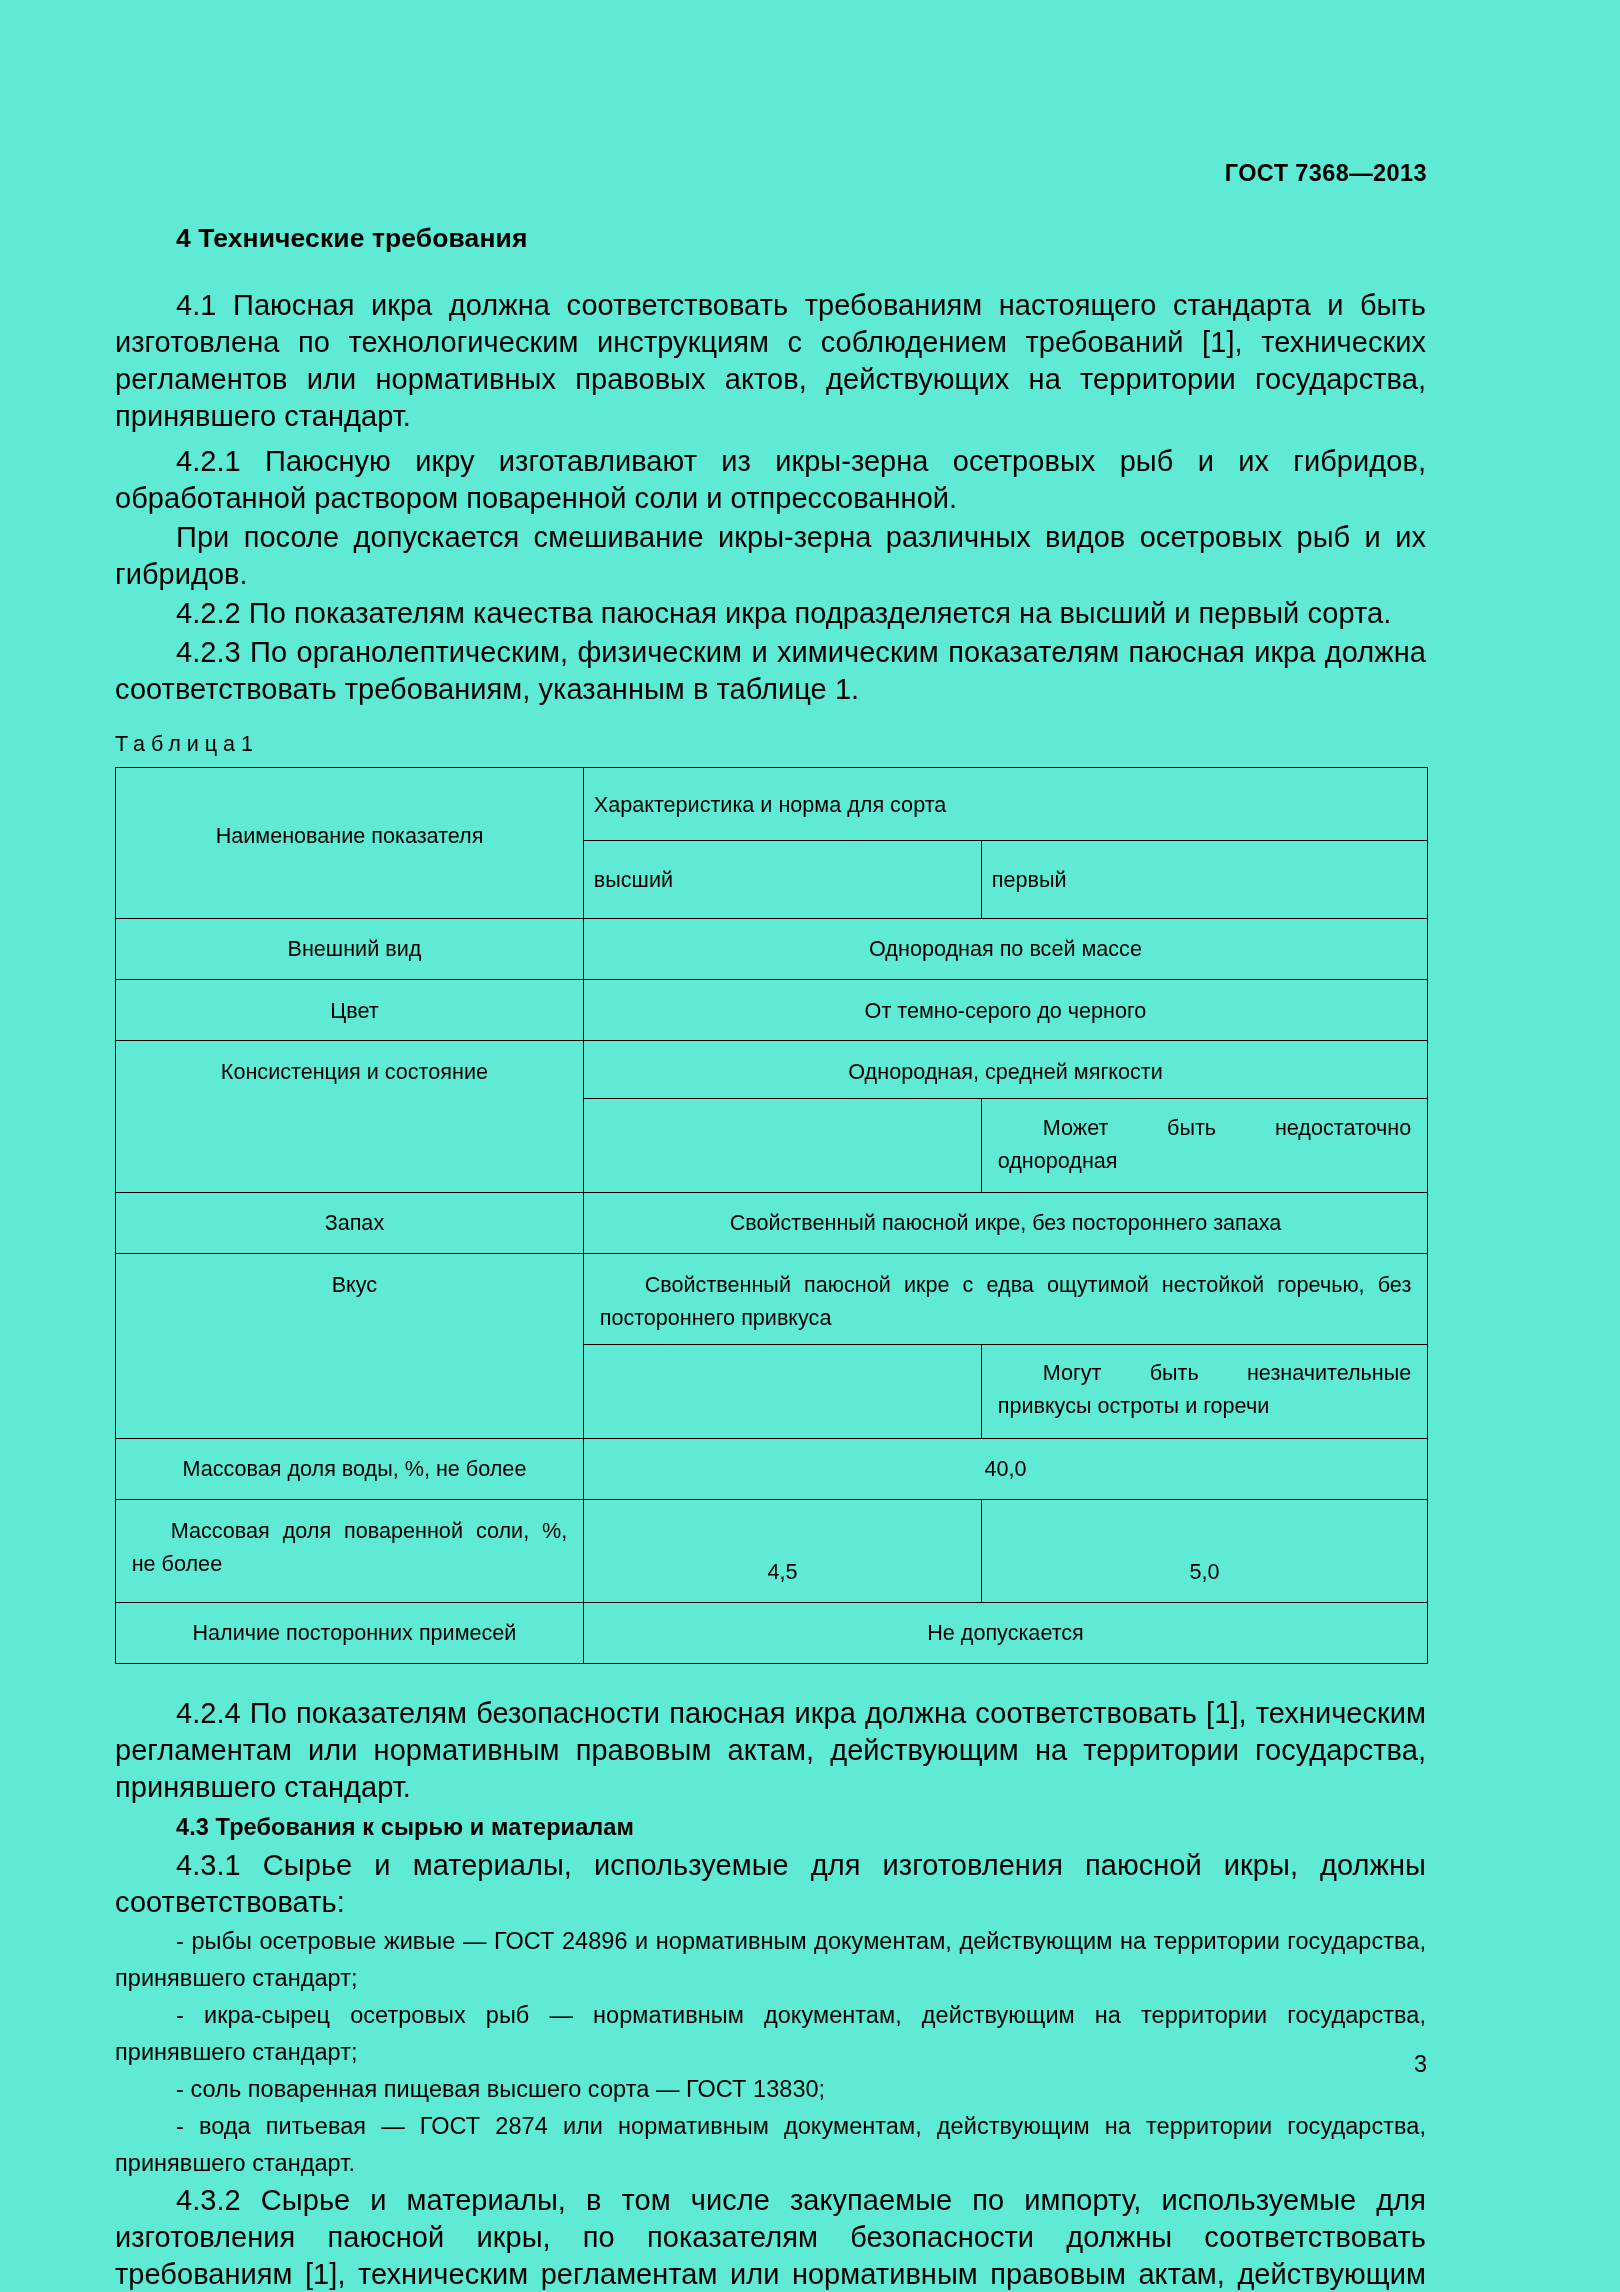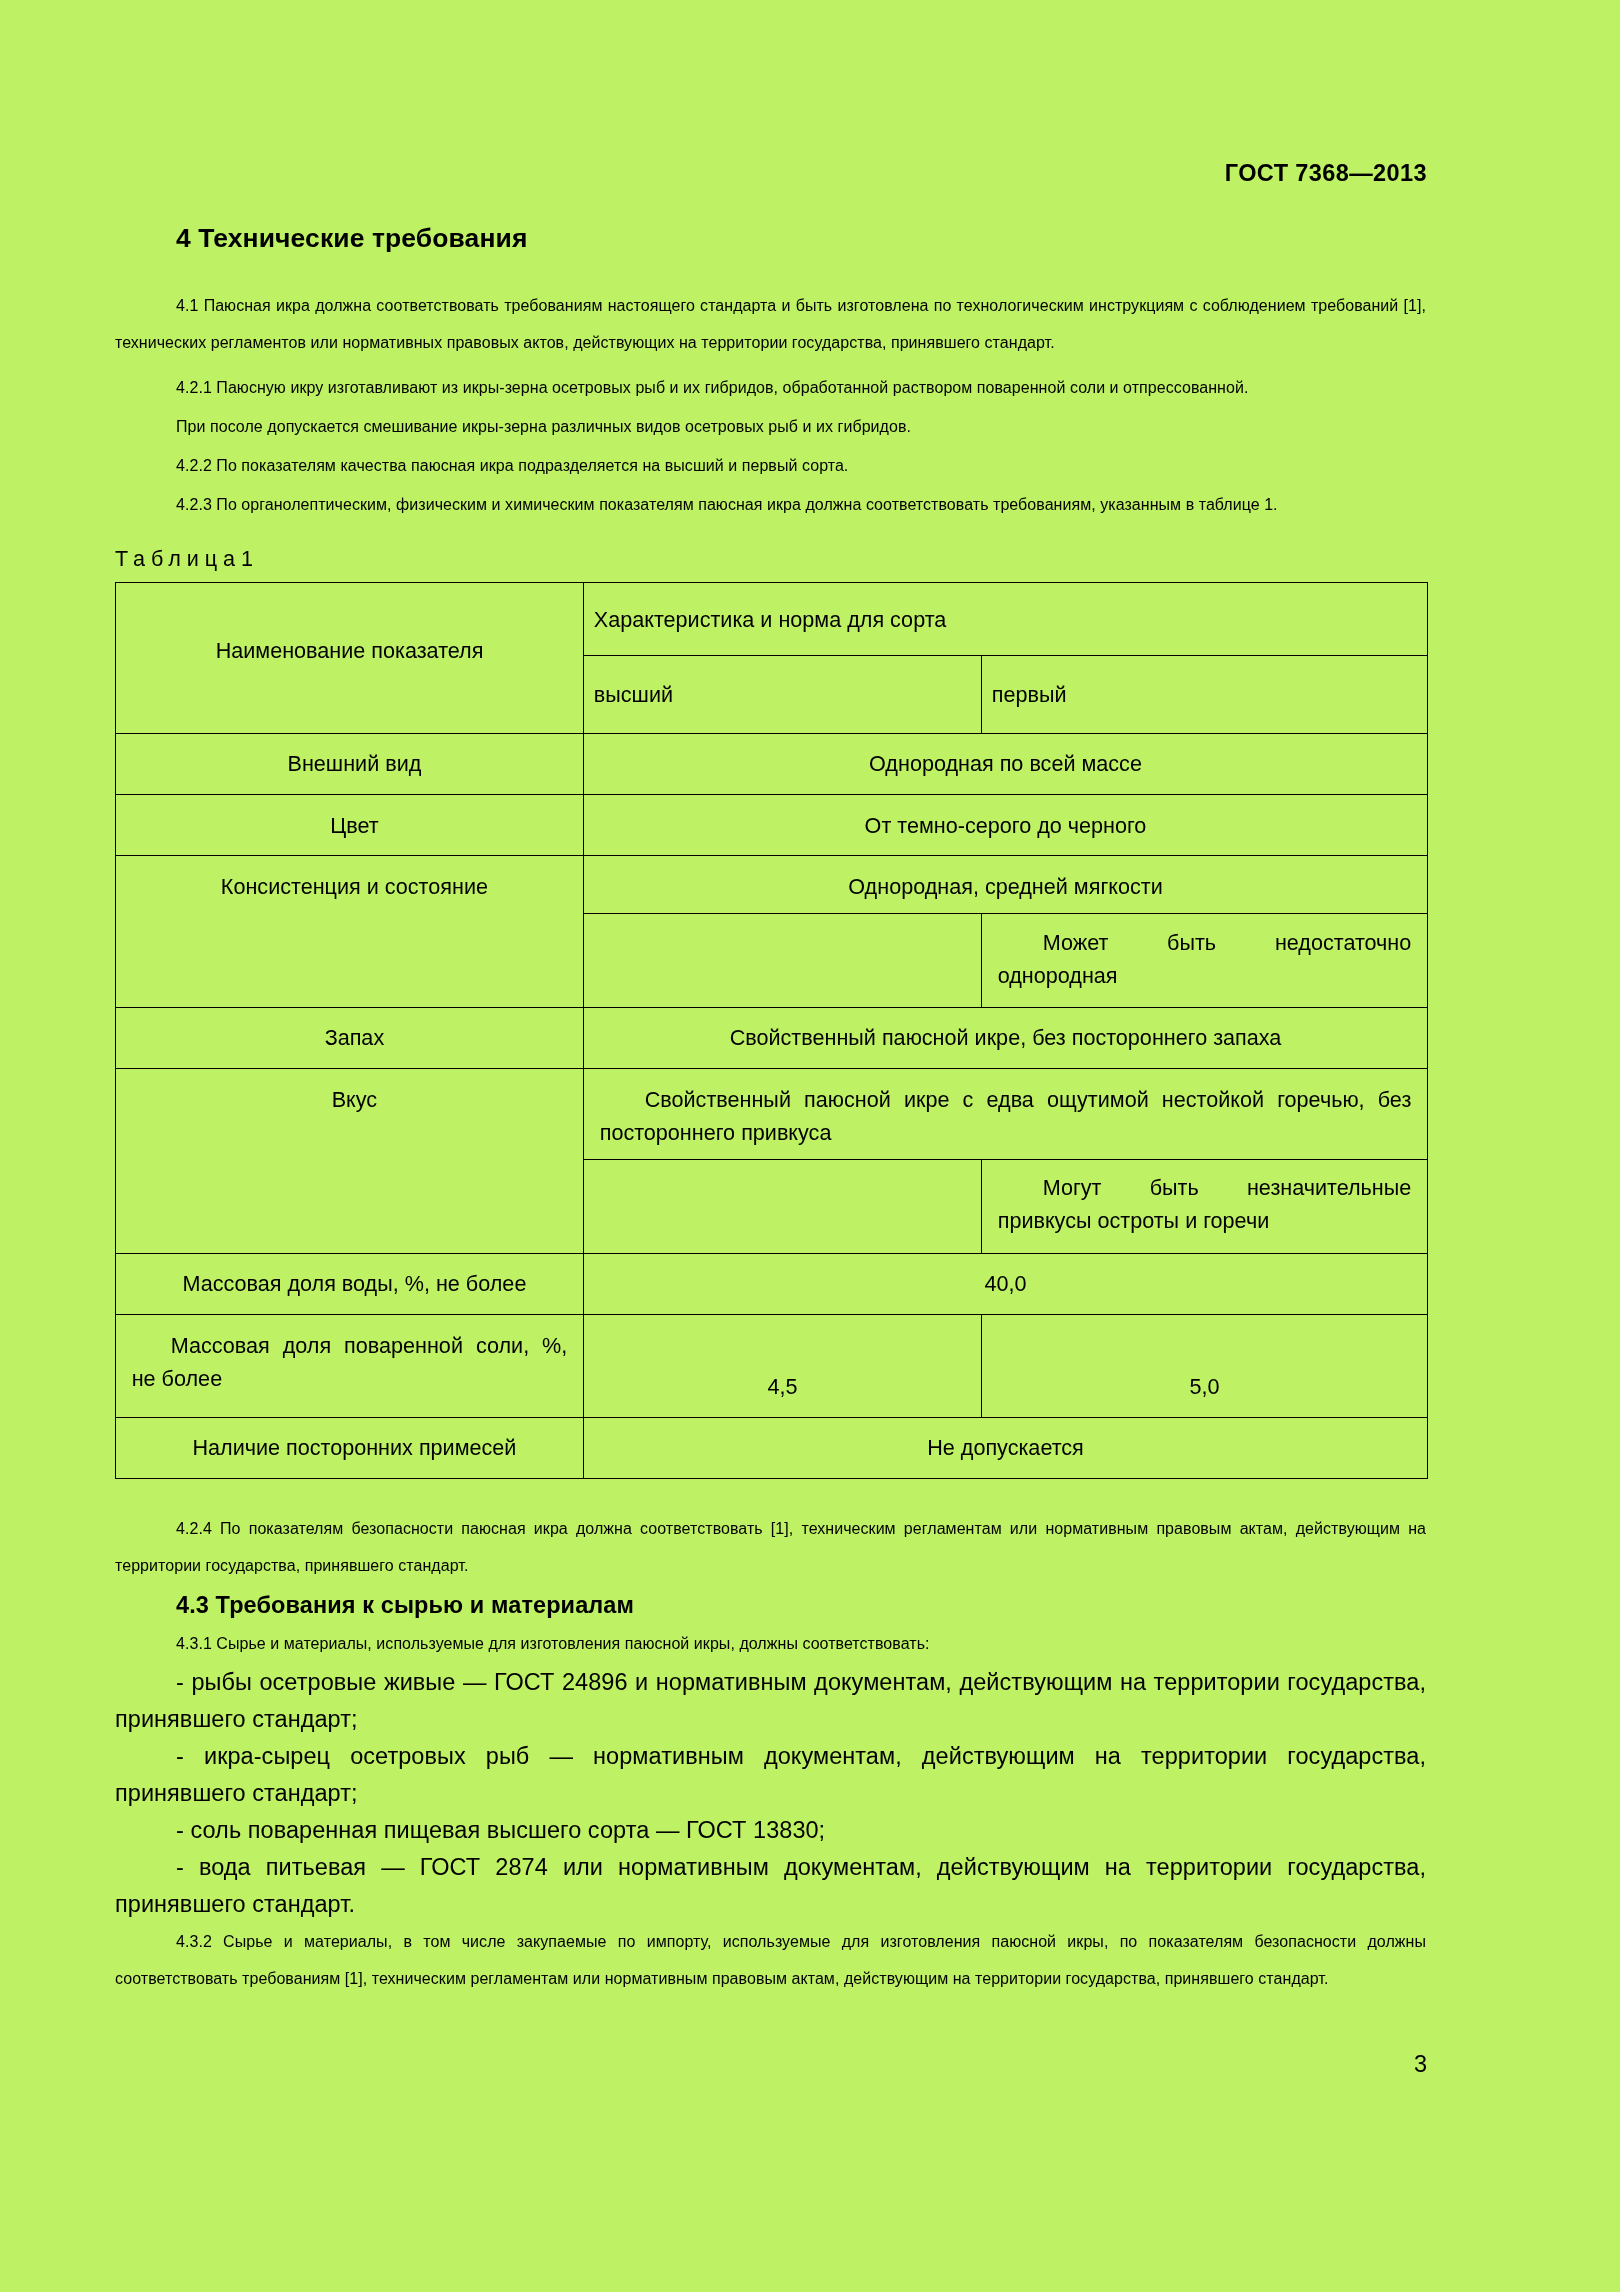--- a/index.html
+++ b/index.html
@@ -9,21 +9,21 @@
   }
   body {
     font-family: "Liberation Sans", sans-serif;
     color: #000000;
   }
   .page {
     position: relative;
     width: 1620px;
     height: 2293px;
     margin: 0 auto;
-    background: #bef264;
+    background: #5eead4;
     box-sizing: border-box;
     overflow: hidden;
   }
 
   
   .doc-header {
     position: absolute;
     top: 160px;
     right: 193px;
     font-size: 23.5px;
@@ -48,21 +48,21 @@
     letter-spacing: 0.1px;
   }
   h3.sub-title {
     font-size: 23.5px;
     font-weight: bold;
     margin: 0 0 5.9px 0;
     padding-left: 61px;
     letter-spacing: 0.1px;
   }
   p.para {
-    font-size: 16px;
+    font-size: 29px;
     line-height: 37px;
     margin: 0 0 2px 0;
     text-align: justify;
     text-justify: inter-word;
     text-indent: 61px;
     letter-spacing: 0.05px;
   }
   p.para.last-of-block { margin-bottom: 7.8px; }
   p.bullet {
     font-size: 23.5px;

